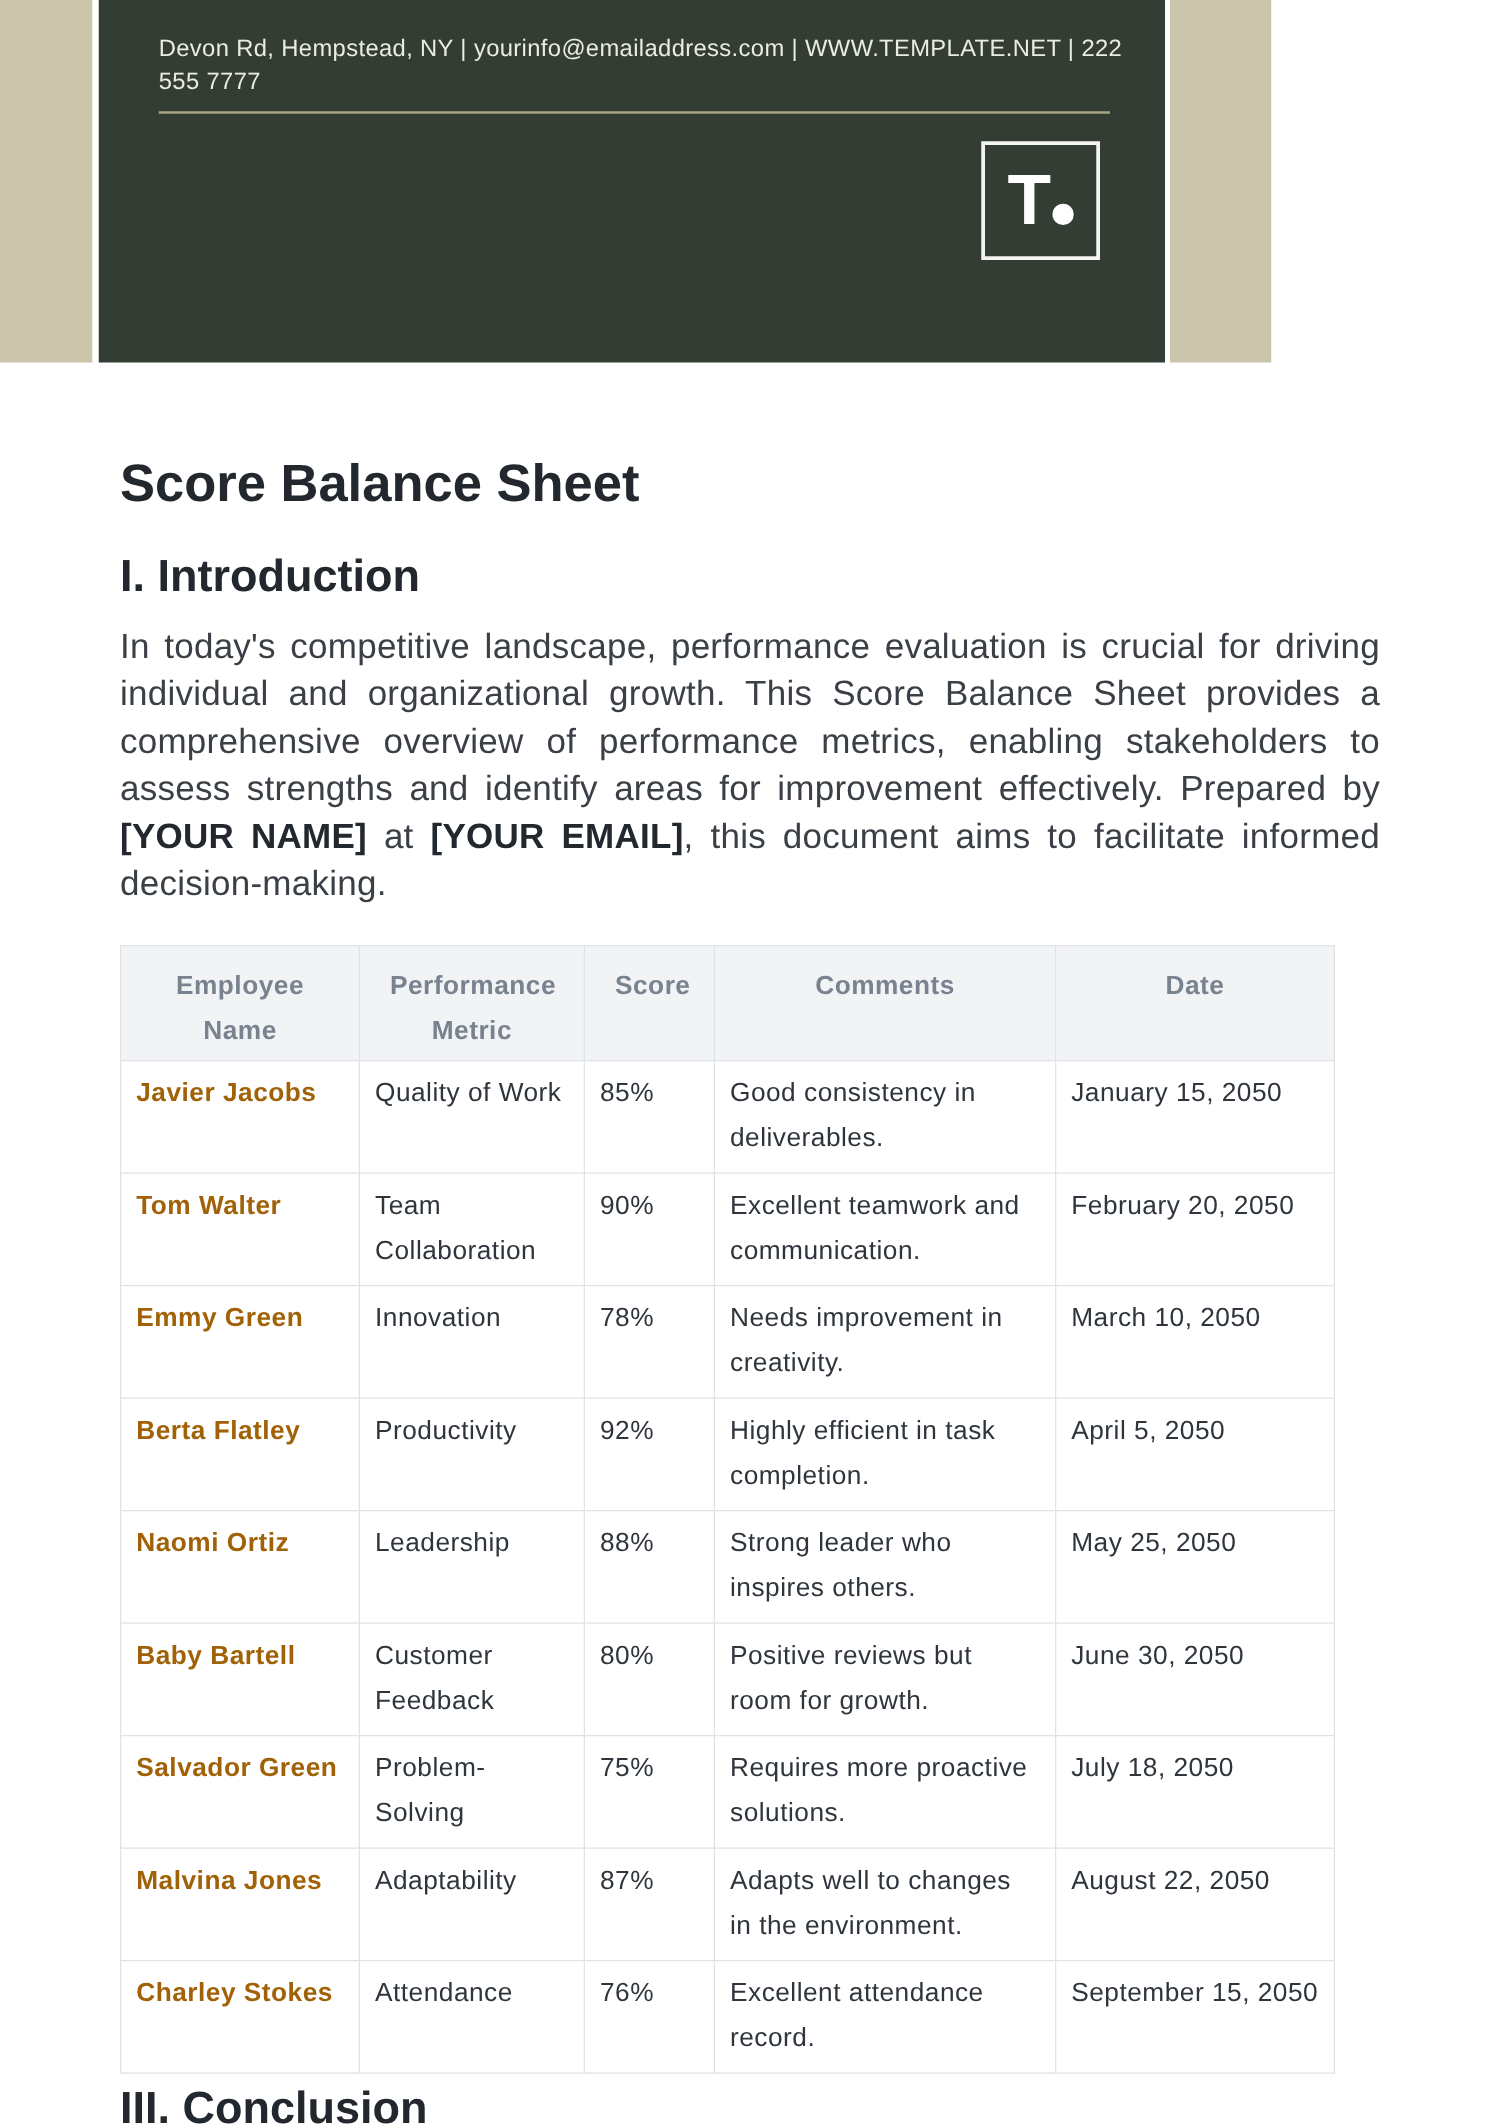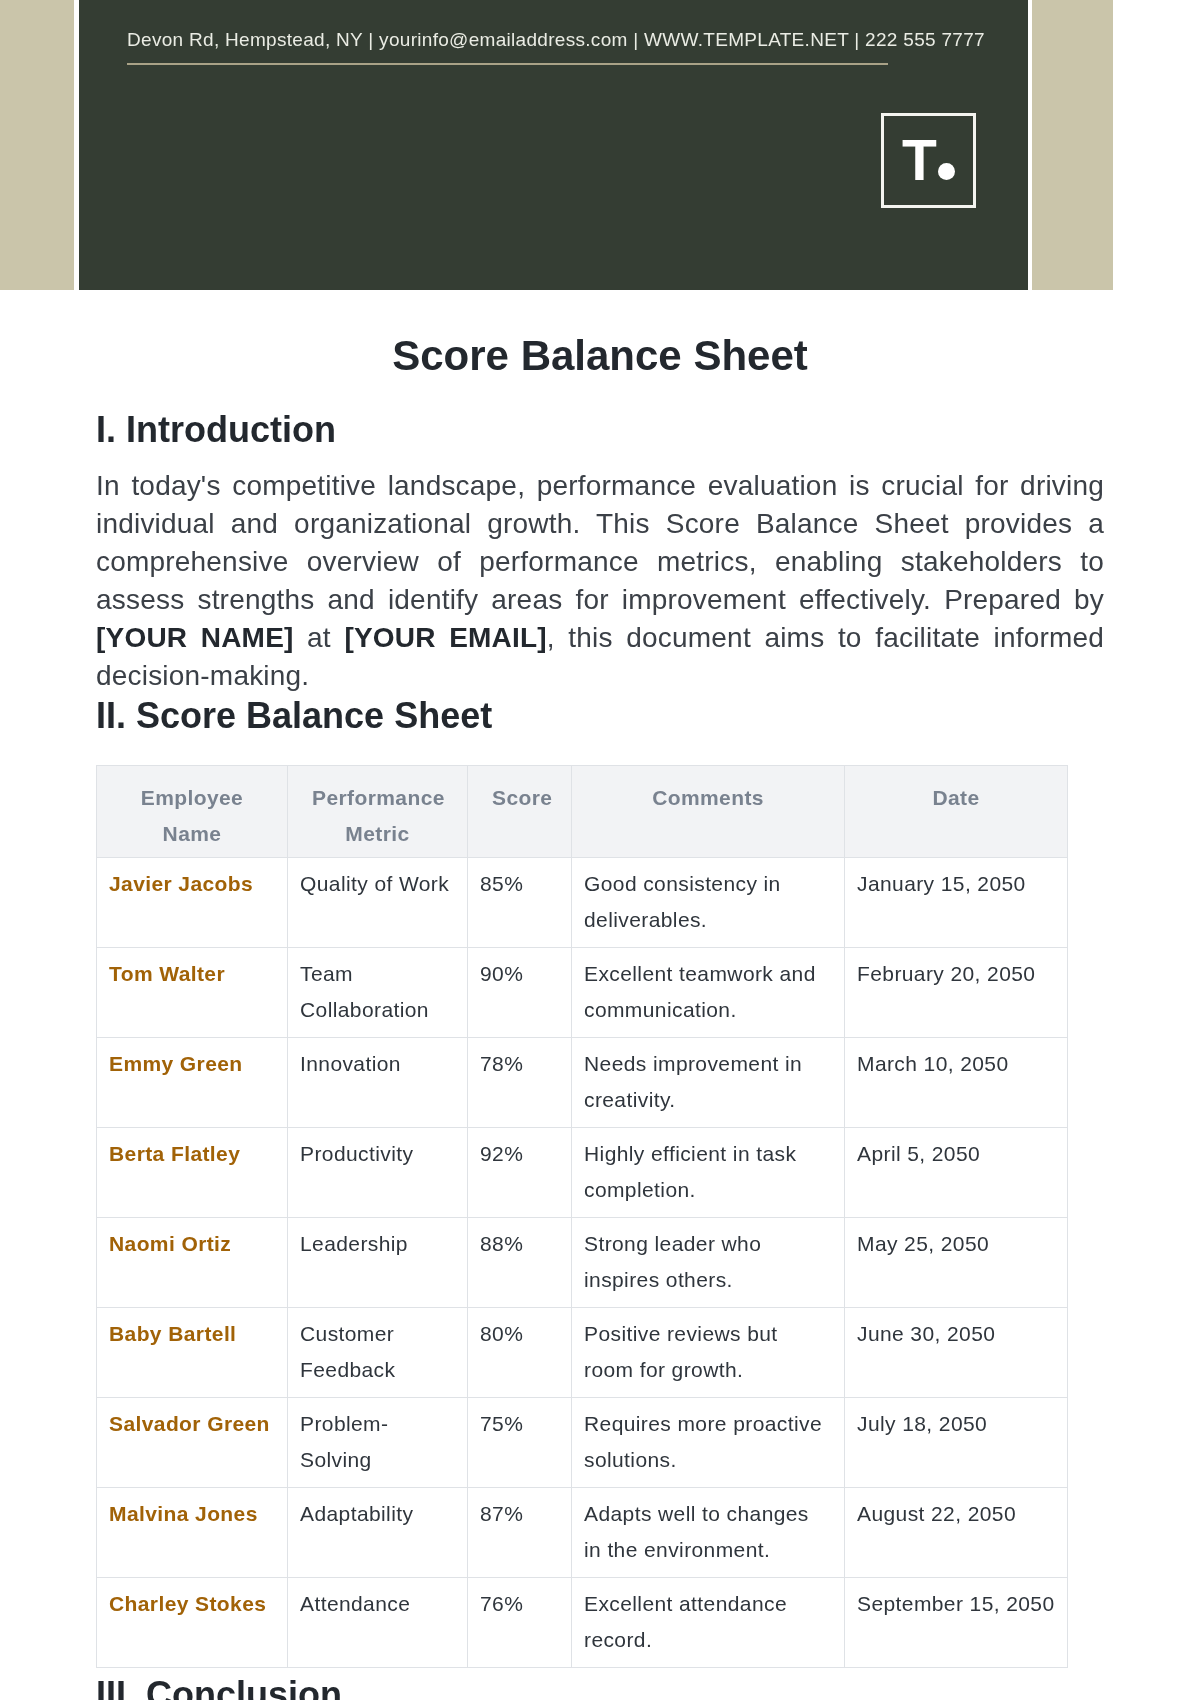--- a/index.html
+++ b/index.html
@@ -5,21 +5,21 @@
   html, body { margin: 0; padding: 0; }
   body {
     width: 1200px; height: 1700px;
     overflow: hidden;
     background: #ffffff;
     font-family: "Liberation Sans", "DejaVu Sans", sans-serif;
     -webkit-font-smoothing: antialiased;
   }
 
   
-  .banner { display: flex; height: 290px; width: 1113px; }
+  .banner { display: flex; height: 290px; width: 1017px; }
   .strip-left  { width: 74px; background: #cac5aa; }
   .gap-left    { width: 5px;  background: #ffffff; }
   .banner-main { flex: 1; background: #343d33; position: relative; }
   .gap-right   { width: 4px;  background: #ffffff; }
   .strip-right { width: 81px; background: #cac5aa; }
 
   .contact-line {
     padding: 27px 0 0 48px;
     font-size: 19px; line-height: 26px;
     letter-spacing: 0.3px;
@@ -44,23 +44,23 @@
   }
   .logo-dot {
     width: 17px; height: 17px; border-radius: 50%;
     background: #ffffff; margin: 0 0 1px 2px;
   }
 
   
   .content { padding: 0 96px; }
 
   .doc-title {
-    margin: 41px 0 0;
+    margin: 72px 0 0;
     font-size: 42px; line-height: 50px; font-weight: 700;
-    text-align: center; color: #23282e;
+    text-align: left; color: #23282e;
   }
   .section-heading {
     margin: 30px 0 0;
     font-size: 36px; line-height: 38px; font-weight: 700;
     color: #23282e;
   }
   .heading-tight { margin-top: 2px; }
   .heading-conclusion { margin-top: 8px; }
 
   .intro-paragraph {
@@ -130,21 +130,20 @@
   </header>
 
   <main class="content">
 
     <h1 class="doc-title">Score Balance Sheet</h1>
 
     <h2 class="section-heading">I. Introduction</h2>
 
     <p class="intro-paragraph"><span>In today's competitive landscape, performance evaluation is crucial for driving individual and organizational growth. This Score Balance Sheet provides a comprehensive overview of performance metrics, enabling stakeholders to assess strengths and identify areas for improvement effectively. Prepared by </span><strong>[YOUR NAME]</strong><span> at </span><strong>[YOUR EMAIL]</strong><span>, this document aims to facilitate informed decision-making.</span></p>
 
-    <h2 class="section-heading heading-tight">II. Score Balance Sheet</h2>
 
     <table class="score-table">
       <colgroup>
         <col class="c1">
           <col class="c2">
           <col class="c3">
           <col class="c4">
           <col class="c5">
       </colgroup>
       <thead>

